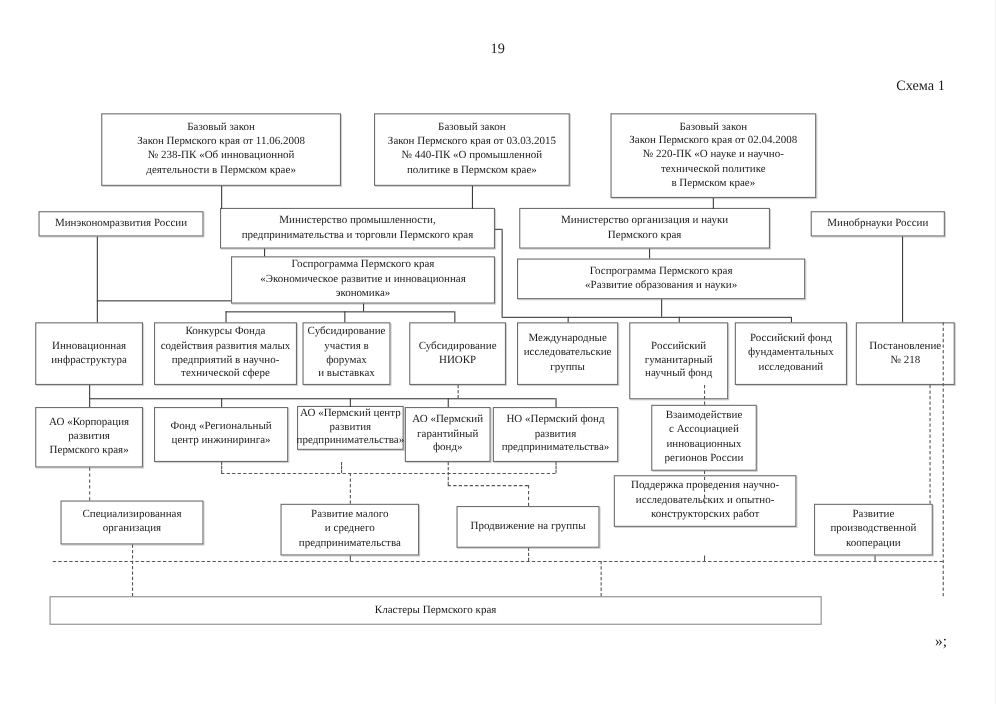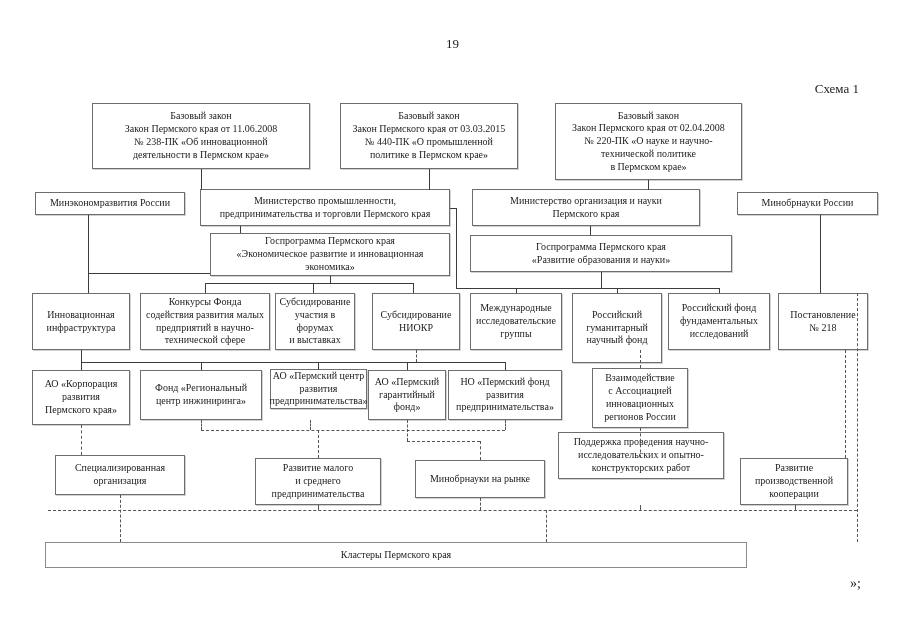--- a/index.html
+++ b/index.html
@@ -1,19 +1,19 @@
 <!DOCTYPE html>
 <html><head>
 <meta charset="utf-8">
 <style>
   html,body{margin:0;padding:0;background:#e8e8e8;}
   #page{position:relative;width:905px;height:640px;background:#ffffff;
         font-family:"Liberation Serif","DejaVu Serif",serif;color:#1c1c1c;overflow:hidden;}
   .pgnum{position:absolute;top:36px;left:0;width:100%;text-align:center;font-size:13px;}
-  .caption{position:absolute;top:81px;right:46px;font-size:13px;text-align:right;}
+  .caption{position:absolute;top:70px;right:46px;font-size:13px;text-align:right;}
   .closing{position:absolute;top:576px;right:44px;font-size:14px;}
   .box{position:absolute;border:1px solid #6e6e6e;background:#fff;
        display:flex;align-items:center;justify-content:center;
        text-align:center;white-space:pre-line;font-size:10px;line-height:1.28;
        padding:1px 2px;box-sizing:border-box;box-shadow:1px 1px 0 rgba(120,120,120,.35);}
   .thin{box-shadow:none;border-color:#8a8a8a;}
   .hline{position:absolute;height:1px;background:#3c3c3c;}
   .vline{position:absolute;width:1px;background:#3c3c3c;}
   .dh{position:absolute;height:0;border-top:1px dashed #555;}
   .dv{position:absolute;width:0;border-left:1px dashed #555;}
@@ -39,21 +39,21 @@
 Закон Пермского края от 02.04.2008
 № 220-ПК «О науке и научно-
 технической политике
 в Пермском крае»</div>
 
   <div class="box" style="left:35px;top:192px;width:150px;height:23px">Минэкономразвития России</div>
   <div class="box" style="left:200px;top:189px;width:250px;height:37px">Министерство промышленности,
 предпринимательства и торговли Пермского края</div>
   <div class="box" style="left:472px;top:189px;width:228px;height:37px">Министерство организация и науки
 Пермского края</div>
-  <div class="box" style="left:737px;top:192px;width:141px;height:23px">Минобрнауки России</div>
+  <div class="box" style="left:737px;top:192px;width:122px;height:23px">Минобрнауки России</div>
 
   <div class="box" style="left:210px;top:233px;width:240px;height:43px">Госпрограмма Пермского края
 «Экономическое развитие и инновационная
 экономика»</div>
   <div class="box" style="left:470px;top:235px;width:262px;height:37px">Госпрограмма Пермского края
 «Развитие образования и науки»</div>
 
   <div class="box" style="left:32px;top:293px;width:98px;height:57px">Инновационная
 инфраструктура</div>
   <div class="box" style="left:140px;top:293px;width:130px;height:57px">Конкурсы Фонда
@@ -94,21 +94,21 @@
   <div class="box" style="left:592px;top:368px;width:96px;height:60px">Взаимодействие
 с Ассоциацией
 инновационных
 регионов России</div>
 
   <div class="box" style="left:55px;top:455px;width:130px;height:40px">Специализированная
 организация</div>
   <div class="box" style="left:255px;top:458px;width:126px;height:47px">Развитие малого
 и среднего
 предпринимательства</div>
-  <div class="box" style="left:415px;top:460px;width:130px;height:38px">Минобрнауки на рынке</div>
+  <div class="box" style="left:415px;top:460px;width:130px;height:38px">Продвижение на группы</div>
   <div class="box" style="left:558px;top:432px;width:166px;height:47px">Поддержка проведения научно-
 исследовательских и опытно-
 конструкторских работ</div>
   <div class="box" style="left:740px;top:458px;width:108px;height:47px">Развитие
 производственной
 кооперации</div>
 
   <div class="box thin" style="left:45px;top:542px;width:702px;height:26px">Кластеры Пермского края</div>
 
   <div class="vline" style="left:201px;top:169px;height:21px"></div>

